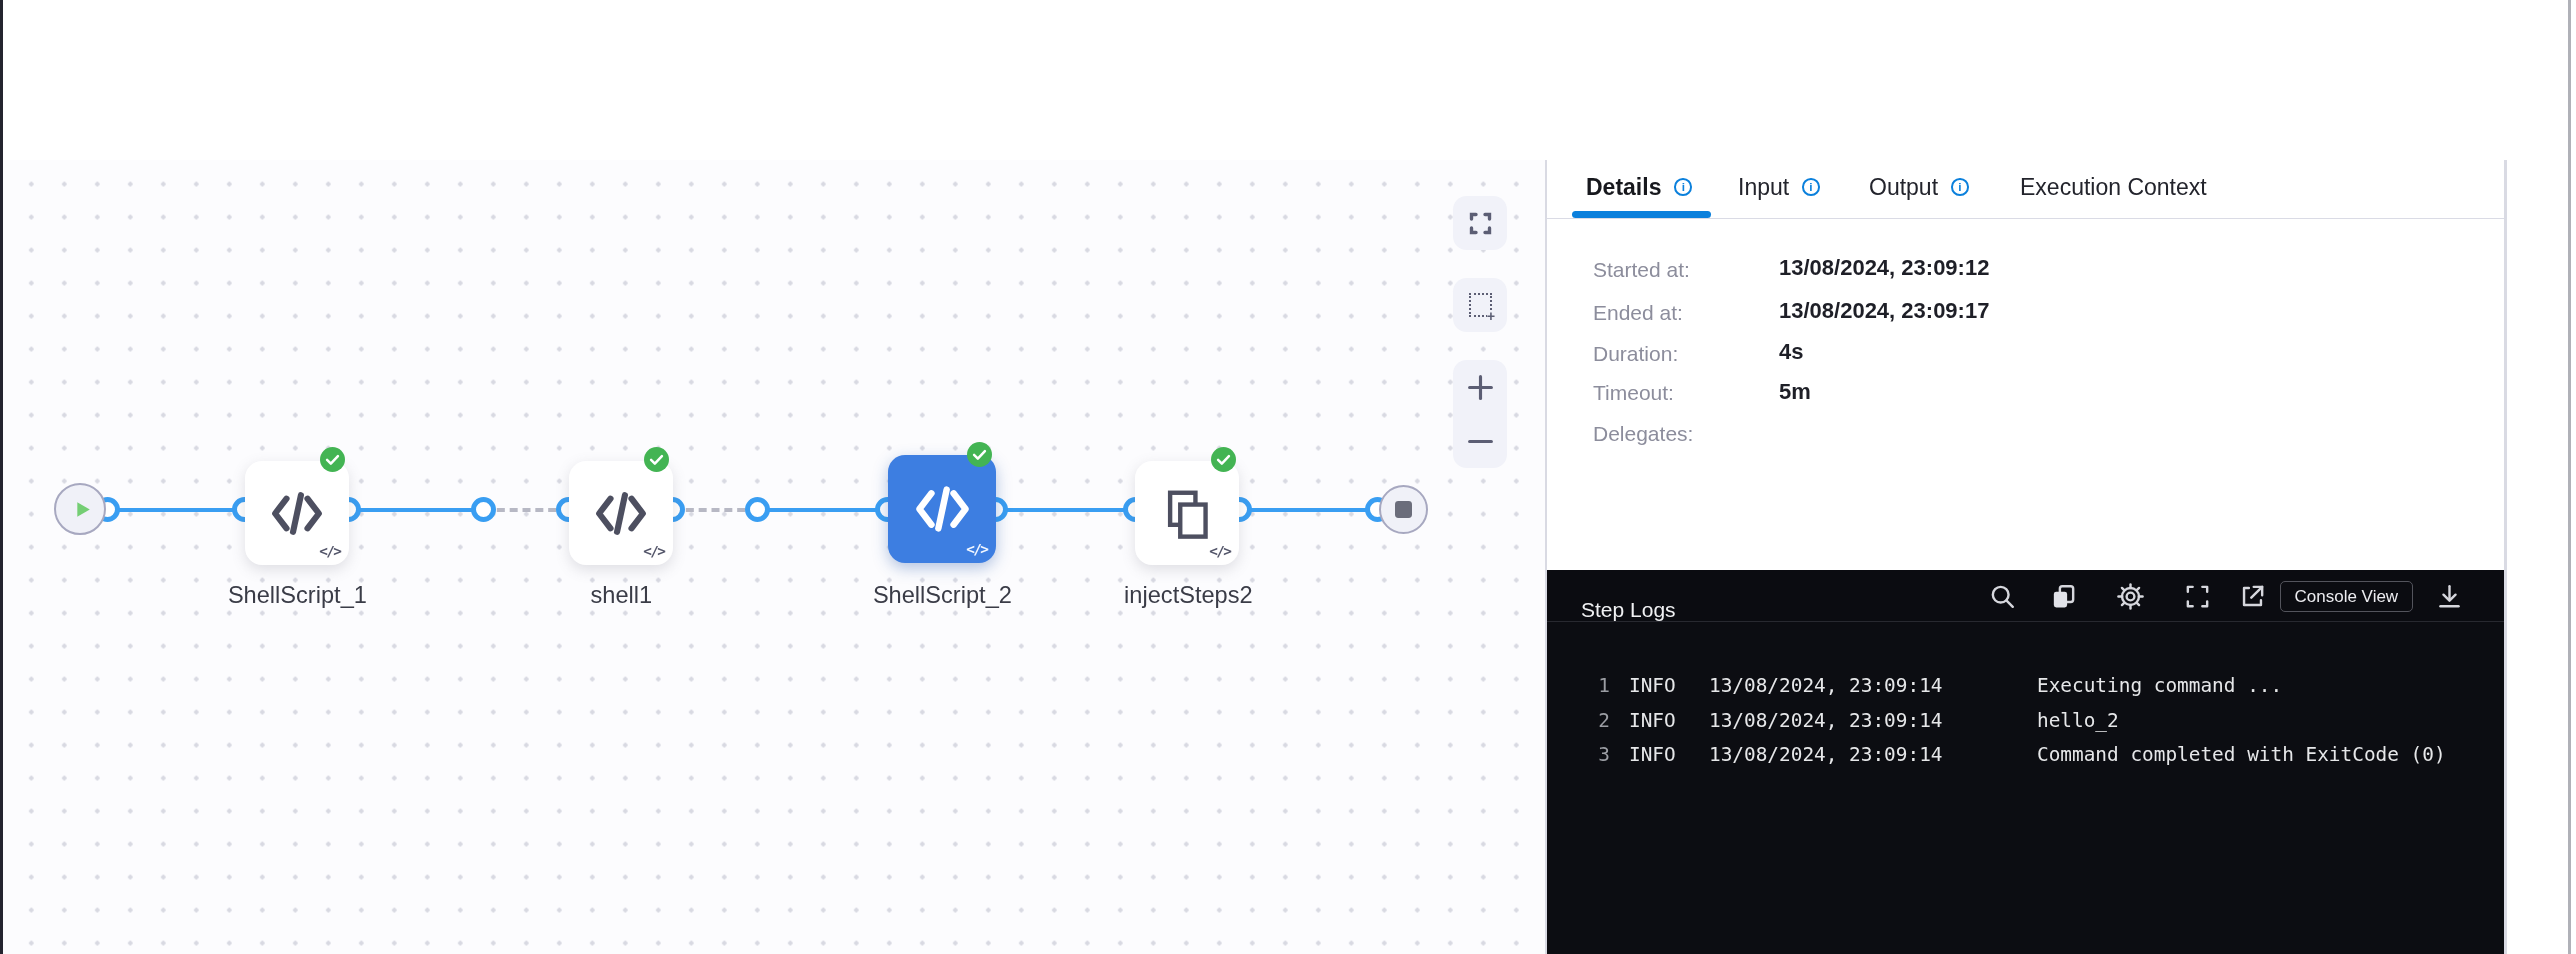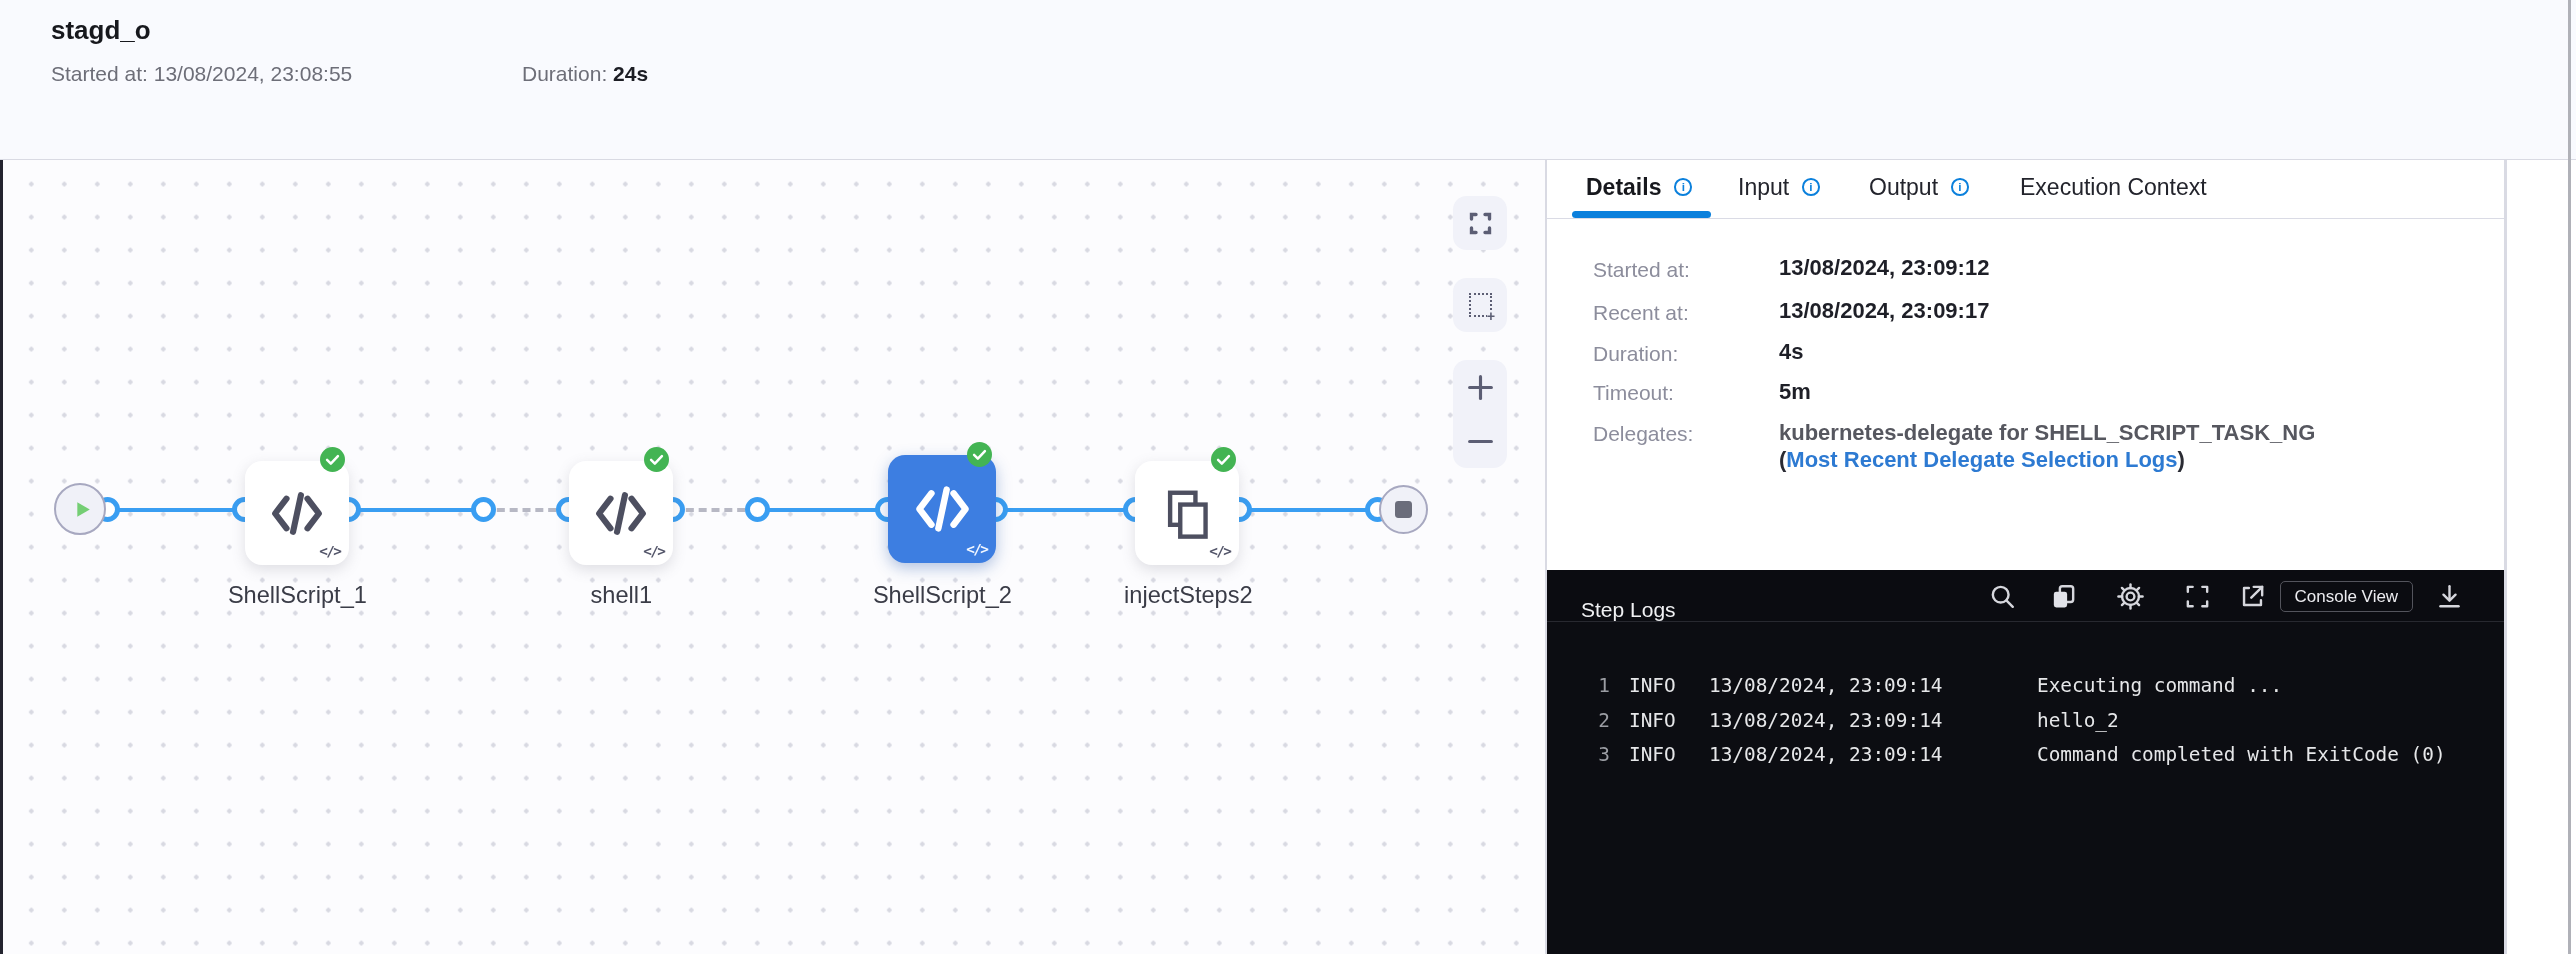--- a/index.html
+++ b/index.html
@@ -108,29 +108,20 @@
   .log-line .tm { position:absolute; left:162px; }
   .log-line .msg { position:absolute; left:490px; }
   .ll-0 { top:104px; } .ll-1 { top:139px; } .ll-2 { top:173px; }
 </style>
 </head>
 <body>
 
 <div id="app">
   <div class="left-strip"></div>
 
-  <header class="topbar">
-    <div class="stage-title">stagd_o</div>
-    <div class="meta-started">
-      <span>Started at:</span>&nbsp;<span>13/08/2024, 23:08:55</span>
-    </div>
-    <div class="meta-duration">
-      <span>Duration:</span>&nbsp;<b>24s</b>
-    </div>
-  </header>
 
   <div class="canvas">
 
     <div class="edge" style="left:104px;width:137px;"></div>
     <div class="edge" style="left:346px;width:135px;"></div>
     <div class="edge-dashed" style="left:481px;width:85px;"></div>
     <div class="edge-dashed" style="left:670px;width:85px;"></div>
     <div class="edge" style="left:755px;width:130px;"></div>
     <div class="edge" style="left:993px;width:140px;"></div>
     <div class="edge" style="left:1237px;width:138px;"></div>
@@ -255,31 +246,28 @@
         <span class="info-icon"></span>
       </span>
       <span class="tab tab-exec">
         <span>Execution Context</span>
       </span>
       <div class="tab-underline"></div>
     </div>
 
     <div class="field-label" style="top:98px;">Started at:</div>
     <div class="field-value" style="top:95px;">13/08/2024, 23:09:12</div>
-    <div class="field-label" style="top:141px;">Recent at:</div>
+    <div class="field-label" style="top:141px;">Ended at:</div>
     <div class="field-value" style="top:138px;">13/08/2024, 23:09:17</div>
     <div class="field-label" style="top:182px;">Duration:</div>
     <div class="field-value" style="top:179px;">4s</div>
     <div class="field-label" style="top:221px;">Timeout:</div>
     <div class="field-value" style="top:219px;">5m</div>
     <div class="field-label" style="top:262px;">Delegates:</div>
 
-    <div class="delegates-value">
-      <span>kubernetes-delegate for SHELL_SCRIPT_TASK_NG </span><span class="paren">(</span><span class="link">Most Recent Delegate Selection Logs</span><span class="paren">)</span>
-    </div>
 
 
     <div class="logs">
       <div class="logs-header">
         <div class="logs-title">Step Logs</div>
 
         <span class="hicon hi-search">
           <svg viewBox="0 0 24 24">
               <circle cx="10.5" cy="10.5" r="6.5"></circle>
               <path d="M15.2 15.2 L20.5 20.5"></path>

